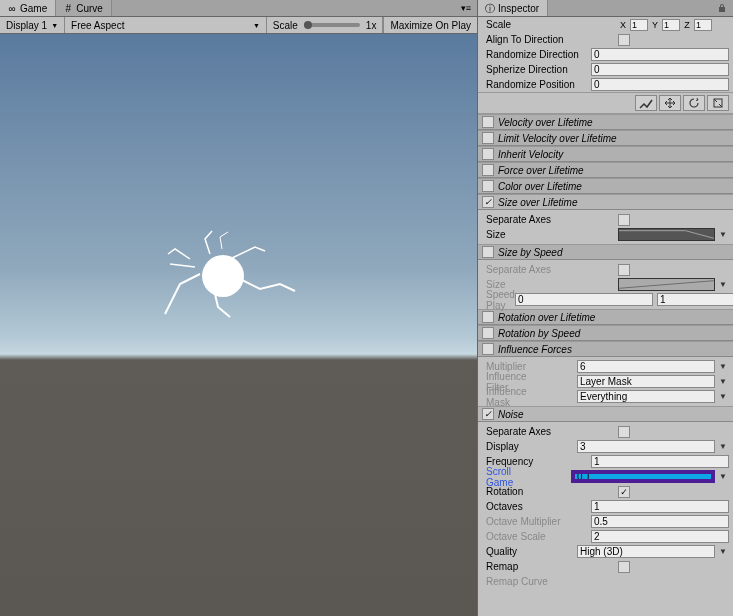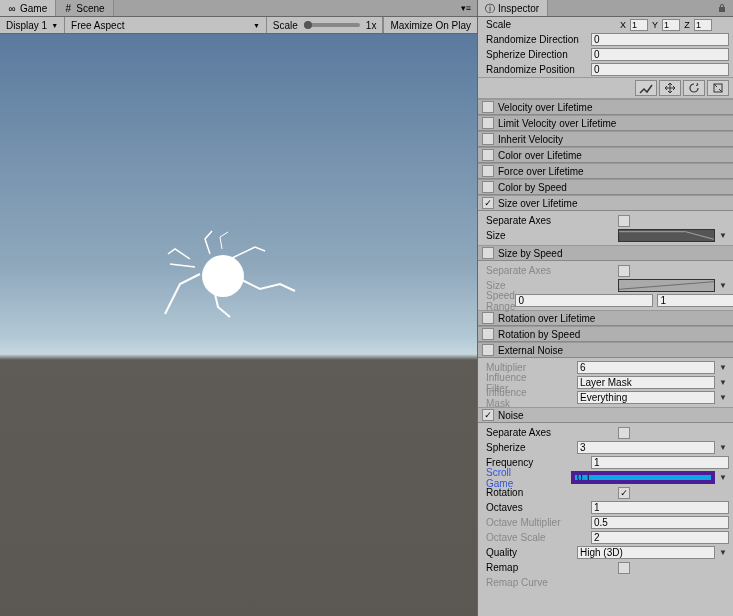--- a/index.html
+++ b/index.html
@@ -48,21 +48,21 @@
   .checkbox.checked::after { content: "✓"; color: #000; font-size: 9px; }
   .dd-arrow { width: 12px; font-size: 8px; color: #333; text-align: center; }
   
   .mini-xyz { display: flex; gap: 2px; align-items: center; font-size: 9px; }
   .mini-xyz span { width: 10px; text-align: center; }
   .mini-xyz input { width: 18px; height: 12px; font-size: 9px; border: 1px solid #888; background: #eee; padding: 0 1px; }
   
   .module-toolbar { display: flex; justify-content: flex-end; gap: 2px; padding: 2px 4px; background: #c2c2c2; border-top: 1px solid #999; border-bottom: 1px solid #999; }
   .mod-btn { width: 22px; height: 16px; background: #d0d0d0; border: 1px solid #888; display: flex; align-items: center; justify-content: center; font-size: 10px; }
   
-  .module-header { display: flex; align-items: center; height: 16px; background: #b0b0b0; border-top: 1px solid #999; border-bottom: 1px solid #888; padding: 0 4px; gap: 4px; }
+  .module-header { display: flex; align-items: center; height: 16px; background: #b0b0b0; border-top: 1px solid #999; border-bottom: 1px solid #888; padding: 0 4px; gap: 4px; font-style: italic; }
   .module-header .mh-check { width: 12px; height: 12px; background: #ddd; border: 1px solid #888; display: flex; align-items: center; justify-content: center; font-size: 9px; }
   .module-header .mh-check.checked::after { content: "✓"; color: #000; }
   .module-header .mh-label { font-size: 10px; }
   .module-header.enabled { background: #b8b8b8; }
   
   .curve-box { flex: 1; height: 13px; background: #555; border: 1px solid #333; position: relative; }
   .curve-box.light { background: #aaa; }
   
   .module-body { background: #c2c2c2; padding: 2px 0; }
   .module-body.disabled .prop-label { color: #888; }
@@ -74,21 +74,21 @@
 <body>
 
 <div class="left-panel">
   <div class="tab-bar">
     <div class="tab">
       <span class="tab-icon">∞</span>
       <span>Game</span>
     </div>
     <div class="tab inactive">
       <span class="tab-icon">#</span>
-      <span>Scene</span>
+      <span>Curve</span>
     </div>
     <div class="tab-right">
       <span class="small-btn">▾≡</span>
     </div>
   </div>
   <div class="toolbar">
     <div class="toolbar-item">
       <span>Display 1</span>
       <span class="dropdown-arrow">▼</span>
     </div>
@@ -147,20 +147,26 @@
         <span>X</span>
           <input value="1" style="">
         <span>Y</span>
           <input value="1" style="">
         <span>Z</span>
           <input value="1" style="">
       </div>
     </div>
 
     <div class="prop-row">
+      <div class="prop-label">Align To Direction</div>
+      <div class="prop-field">
+          <span class="checkbox"></span>
+        </div>
+    </div>
+    <div class="prop-row">
       <div class="prop-label">Randomize Direction</div>
       <div class="prop-field">
           <input class="num-input" value="0" style="">
         </div>
     </div>
     <div class="prop-row">
       <div class="prop-label">Spherize Direction</div>
       <div class="prop-field">
           <input class="num-input" value="0" style="">
         </div>
@@ -204,29 +210,25 @@
     <div class="module-header">
         <span class="mh-check"></span>
         <span class="mh-label">Limit Velocity over Lifetime</span>
       </div>
     <div class="module-header">
         <span class="mh-check"></span>
         <span class="mh-label">Inherit Velocity</span>
       </div>
     <div class="module-header">
         <span class="mh-check"></span>
+        <span class="mh-label">Force over Lifetime</span>
+      </div>
+    <div class="module-header">
+        <span class="mh-check"></span>
         <span class="mh-label">Color over Lifetime</span>
-      </div>
-    <div class="module-header">
-        <span class="mh-check"></span>
-        <span class="mh-label">Force over Lifetime</span>
-      </div>
-    <div class="module-header">
-        <span class="mh-check"></span>
-        <span class="mh-label">Color by Speed</span>
       </div>
 
     <div class="module-header enabled">
         <span class="mh-check checked"></span>
         <span class="mh-label">Size over Lifetime</span>
       </div>
     <div class="module-body">
       <div class="prop-row">
           <div class="prop-label">Separate Axes</div>
           <div class="prop-field">
@@ -258,39 +260,39 @@
       <div class="prop-row">
           <div class="prop-label">Size</div>
           <div class="prop-field">
             <div class="curve-box light"><svg width="100%" height="100%" viewBox="0 0 100 13" preserveAspectRatio="none">
                 <path d="M0 11 L100 2" stroke="#666" fill="none" stroke-width="1"></path>
               </svg></div>
             <span class="dd-arrow">▼</span>
           </div>
         </div>
       <div class="prop-row">
-          <div class="prop-label">Speed Range</div>
+          <div class="prop-label">Speed Play</div>
           <div class="prop-field range-pair">
             <input class="num-input" value="0" style="">
             <input class="num-input" value="1" style="">
           </div>
         </div>
     </div>
 
     <div class="module-header">
         <span class="mh-check"></span>
         <span class="mh-label">Rotation over Lifetime</span>
       </div>
     <div class="module-header">
         <span class="mh-check"></span>
         <span class="mh-label">Rotation by Speed</span>
       </div>
     <div class="module-header">
         <span class="mh-check"></span>
-        <span class="mh-label">External Noise</span>
+        <span class="mh-label">Influence Forces</span>
       </div>
     <div class="module-body disabled">
       <div class="prop-row">
           <div class="prop-label">Multiplier</div>
           <div class="prop-field">
             <input class="num-input" value="6" style="">
             <span class="dd-arrow">▼</span>
           </div>
         </div>
       <div class="prop-row">
@@ -314,21 +316,21 @@
         <span class="mh-label">Noise</span>
       </div>
     <div class="module-body">
       <div class="prop-row">
           <div class="prop-label">Separate Axes</div>
           <div class="prop-field">
             <span class="checkbox"></span>
           </div>
         </div>
       <div class="prop-row">
-          <div class="prop-label">Spherize</div>
+          <div class="prop-label">Display</div>
           <div class="prop-field">
             <input class="num-input" value="3" style="">
             <span class="dd-arrow">▼</span>
           </div>
         </div>
       <div class="prop-row">
           <div class="prop-label">Frequency</div>
           <div class="prop-field">
             <input class="num-input" value="1" style="">
           </div>

